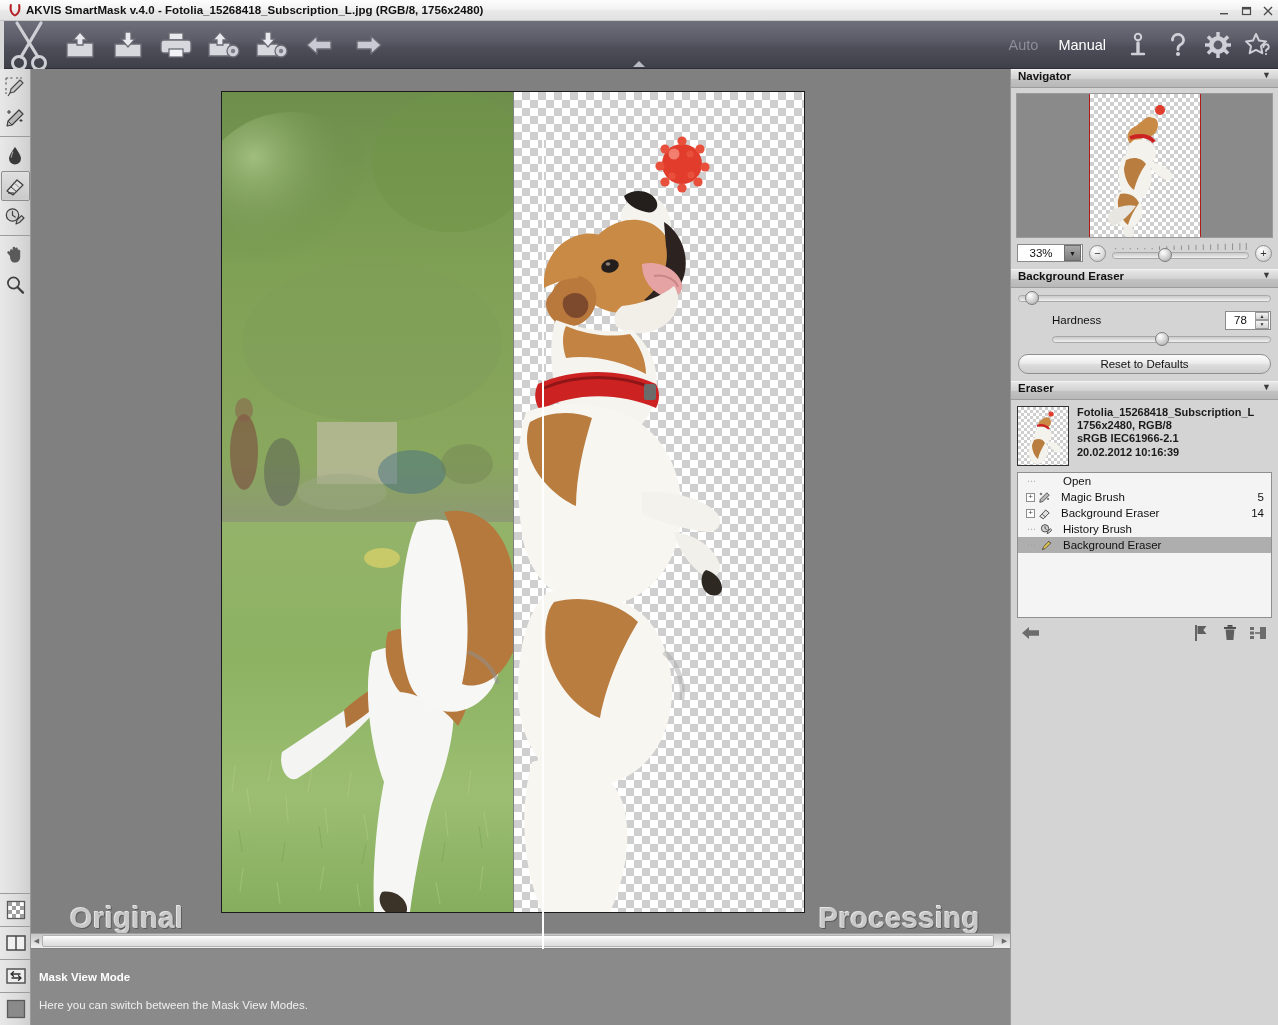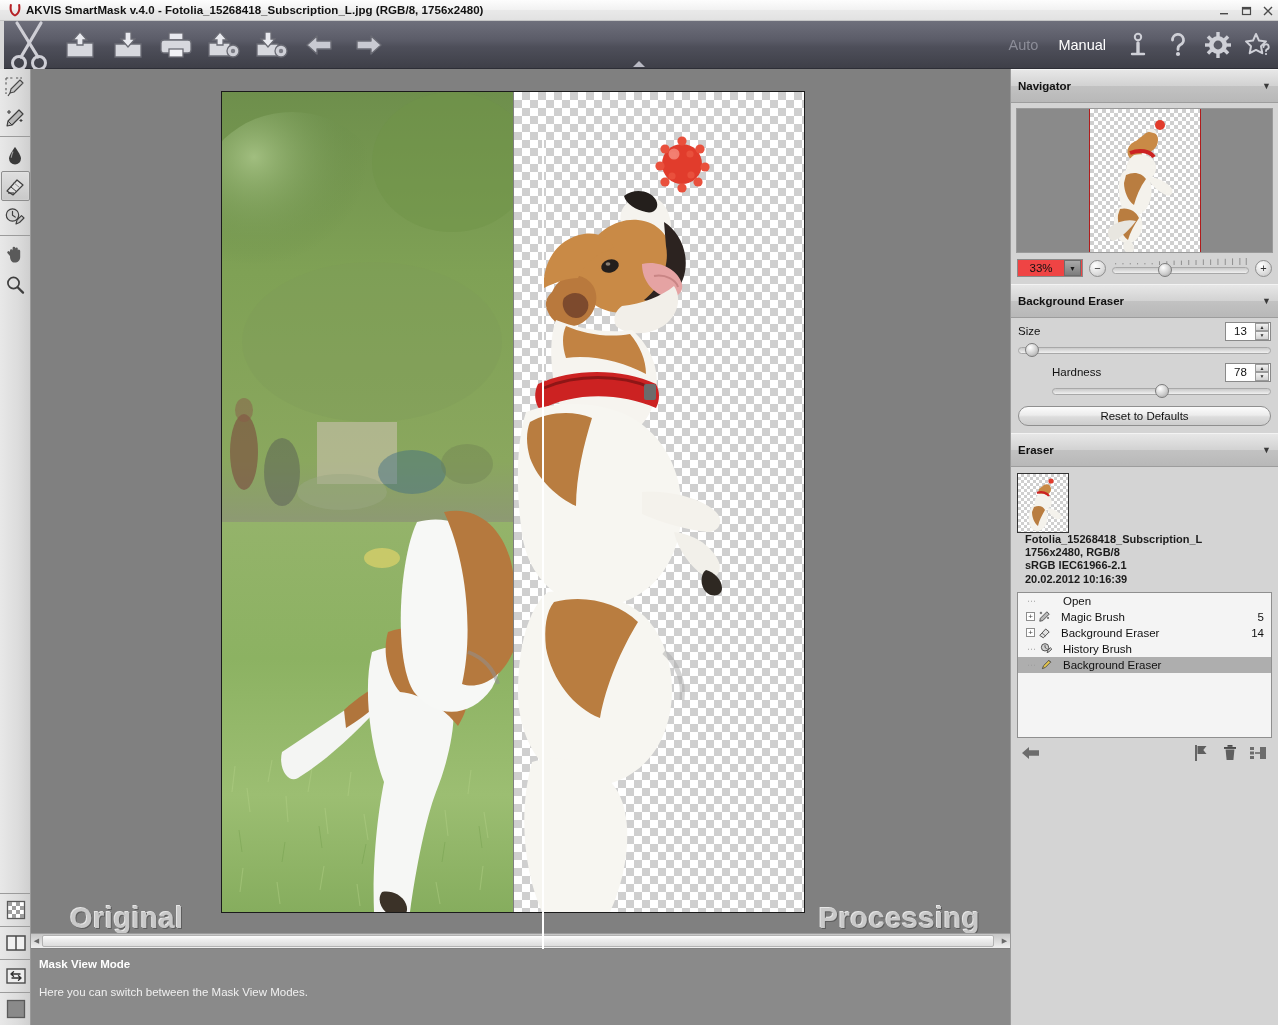--- a/index.html
+++ b/index.html
@@ -118,33 +118,33 @@
   .hscroll-thumb{
     position:absolute; left:11px; top:1px; width:952px; height:12px;
     background:linear-gradient(to bottom,#fdfdfd 0%,#ededed 40%,#dcdcdc 100%);
     border:1px solid #b2b2b2; border-radius:2px;
   }
   .sb-arrow{ width:11px; height:13px; display:flex; align-items:center; justify-content:center; font-size:7px; color:#6a6a6a; }
 
   
   .hintbar{
     position:absolute; left:31px; top:949px; width:979px; height:76px;
-    background:#8a8a8a; color:#f2f2f2; padding:9px 0 0 8px;
+    background:#8a8a8a; color:#f2f2f2; padding:22px 0 0 8px;
   }
   .hint-title{ font-size:11.5px; font-weight:bold; color:#ffffff; }
   .hint-text{ font-size:11.5px; margin-top:16px; color:#f0f0f0; }
 
   
   .rightbar{
     position:absolute; left:1010px; top:69px; width:268px; height:956px;
     background:#d4d4d4; border-left:1px solid #9a9a9a;
   }
   .panel-header{
-    height:19px; display:flex; align-items:center; justify-content:space-between;
-    padding:16px 7px;
+    height:19px; display:flex; align-items:flex-start; justify-content:space-between;
+    padding:0 7px;
     background:linear-gradient(to bottom,#e7e7e7 0%,#d2d2d2 50%,#c2c2c2 51%,#b8b8b8 100%);
     border-top:1px solid #f3f3f3; border-bottom:1px solid #9d9d9d;
     font-size:11.5px; font-weight:bold; color:#111;
     cursor:pointer;
   }
   .caret{ font-size:9px; color:#3a3a3a; }
 
   .nav-thumb{
     margin:5px 5px 0 5px; width:257px; height:145px;
     background:#8a8a8a; border:1px solid #9a9a9a; position:relative; overflow:hidden;
@@ -155,21 +155,21 @@
     background-image:
       linear-gradient(45deg,#cfcfcf 25%,transparent 25%,transparent 75%,#cfcfcf 75%),
       linear-gradient(45deg,#cfcfcf 25%,transparent 25%,transparent 75%,#cfcfcf 75%);
     background-size:8px 8px; background-position:0 0,4px 4px;
     border-left:1px solid #b01c1c; border-right:1px solid #b01c1c;
   }
 
   .zoomrow{ display:flex; align-items:center; padding:5px 6px 6px 6px; gap:6px; }
   .zoom-combo{
     width:66px; height:18px; display:flex; align-items:center;
-    background:#ef4444; border:1px solid #8a8a8a;
+    background:#ffffff; border:1px solid #8a8a8a;
   }
   .zoom-val{ flex:1; text-align:center; font-size:11.5px; color:#111; }
   .zoom-arrow{
     width:17px; height:16px; margin-right:1px; display:flex; align-items:center; justify-content:center;
     background:linear-gradient(to bottom,#a9a9a9,#7d7d7d); border:1px solid #6d6d6d; color:#1a1a1a; font-size:7px;
   }
   .rnd-btn{
     width:17px; height:17px; border-radius:50%;
     background:radial-gradient(circle at 35% 30%,#ffffff,#dcdcdc 60%,#bdbdbd 100%);
     border:1px solid #8f8f8f; display:flex; align-items:center; justify-content:center;
@@ -215,21 +215,21 @@
   }
   .reset-btn{
     margin:8px 7px 7px 7px; height:20px; border-radius:10px;
     background:linear-gradient(to bottom,#fcfcfc 0%,#ececec 45%,#dcdcdc 55%,#cdcdcd 100%);
     border:1px solid #8f8f8f;
     display:flex; align-items:center; justify-content:center;
     font-size:11.5px; color:#111; cursor:pointer;
   }
 
   
-  .hist-info{ display:flex; padding:6px 6px 4px 6px;flex-direction:column; }
+  .hist-info{ display:flex; padding:6px 6px 4px 6px; }
   .hist-thumb{
     width:52px; height:60px; border:1px solid #333;
     background-color:#fff;
     background-image:
       linear-gradient(45deg,#cfcfcf 25%,transparent 25%,transparent 75%,#cfcfcf 75%),
       linear-gradient(45deg,#cfcfcf 25%,transparent 25%,transparent 75%,#cfcfcf 75%);
     background-size:6px 6px; background-position:0 0,3px 3px;
     position:relative; overflow:hidden; flex:none;
   }
   .hist-meta{ margin-left:8px; font-size:11px; font-weight:bold; color:#1b1b1b; line-height:13.2px; overflow:hidden; white-space:nowrap; }
@@ -747,30 +747,20 @@
       </div>
       <div class="rnd-btn">+</div>
     </div>
 
     <div class="panel-header">
       <span>Background Eraser</span>
       <span class="caret">▼</span>
     </div>
 
     <div class="slider-block">
-      <div class="slider-row">
-        <span class="slider-label">Size</span>
-        <span class="spin">
-          <span class="spin-val">13</span>
-          <span class="spin-btns">
-            <span>▲</span>
-            <span>▼</span>
-          </span>
-        </span>
-      </div>
       <div class="track-wrap">
         <div class="track"></div>
         <div class="knob" id="sizeKnob" style="left: 7.17px;"></div>
       </div>
     </div>
 
     <div class="slider-block" style="padding-top:4px;margin-left:34px;">
       <div class="slider-row">
         <span class="slider-label">Hardness</span>
         <span class="spin">

